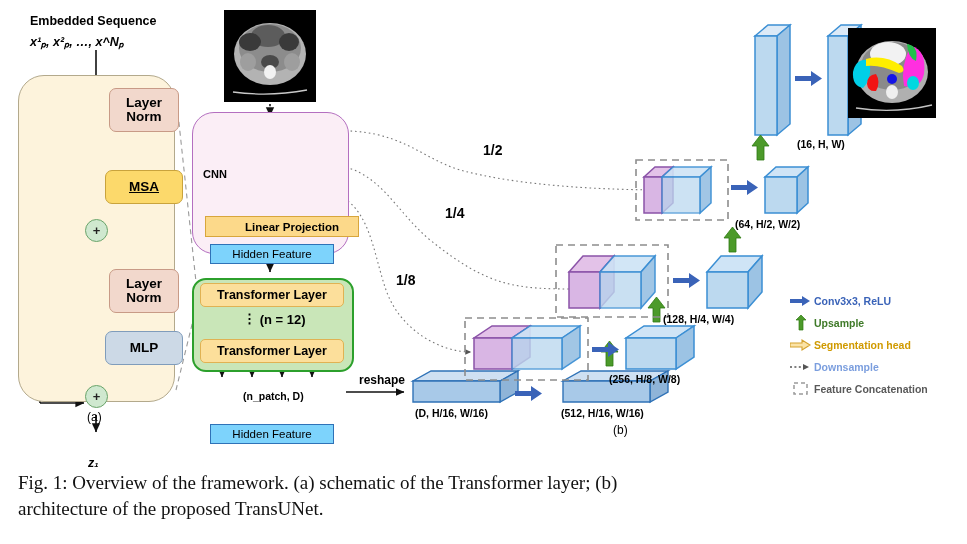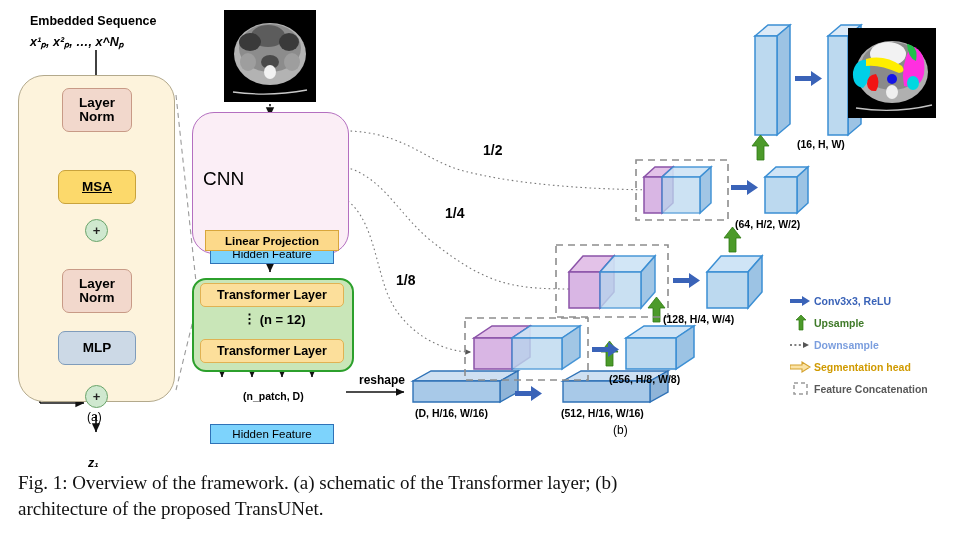--- a/index.html
+++ b/index.html
@@ -6,32 +6,32 @@
   body{width:967px;height:544px;position:relative;
        font-family:"Liberation Sans",sans-serif;color:#000;}
   .fig{position:absolute;left:0;top:0;width:967px;height:460px;}
   svg.layer{position:absolute;left:0;top:0;width:967px;height:460px;overflow:visible;}
   .abs{position:absolute;}
   
   #panel-a{left:18px;top:75px;width:155px;height:325px;
            background:#fdf3dc;border:1.5px solid #b3a98c;border-radius:26px;}
   .blk{position:absolute;display:flex;align-items:center;justify-content:center;
        text-align:center;font-weight:bold;font-size:13.5px;line-height:1.02;
-       border-radius:7px;}
+       border-radius:7px;margin-left:47px;}
   .blk.ln{background:#f2d8cc;border:1.4px solid #c89a86;}
   .blk.msa{background:#fcd96b;border:1.4px solid #c9a33c;text-decoration:underline;}
   .blk.mlp{background:#ccd9e6;border:1.4px solid #7f9cbb;}
   .plus{position:absolute;width:21px;height:21px;border-radius:50%;
         background:#cfe8cf;border:1.3px solid #6aa46a;
         display:flex;align-items:center;justify-content:center;
         font-size:13px;font-weight:bold;color:#222;}
   
   #panel-cnn{left:192px;top:112px;width:155px;height:140px;
              background:#fbeef6;border:1.5px solid #b46fc0;border-radius:22px;}
-  #cnn-label{left:203px;top:168px;font-size:19px;font-weight:normal;}
+  #cnn-label{left:203px;top:168px;font-size:11px;font-weight:bold;}
   .hf{position:absolute;background:#7dd3fc;border:1.5px solid #2f72b7;
       display:flex;align-items:center;justify-content:center;
       font-size:11.5px;font-weight:normal;color:#000;margin-top:45px;}
   .lp{position:absolute;background:#fcd98a;border:1.5px solid #d8a63c;
       display:flex;align-items:center;justify-content:center;
       font-size:11.5px;font-weight:bold;color:#000;}
   
   #panel-tf{left:192px;top:278px;width:158px;height:90px;
             background:#c9e6b8;border:2px solid #2ca02c;border-radius:14px;}
   .tlay{position:absolute;background:#fcdf9b;border:1.2px solid #e0b253;
@@ -256,21 +256,21 @@
   <div class="plus" style="left:85px;top:219px;">+</div>
   <div class="blk ln abs" style="left:62px;top:269px;width:68px;height:42px;">Layer Norm</div>
   <div class="blk mlp abs" style="left:58px;top:331px;width:76px;height:32px;">MLP</div>
   <div class="plus" style="left:85px;top:385px;">+</div>
   <div class="emb-t" style="left:88px;top:456px;font-style:italic;">z₁</div>
   <div class="panlbl" style="left:87px;top:410px;">(a)</div>
 
   <div class="abs" id="panel-cnn"></div>
   <div class="abs" id="cnn-label">CNN</div>
   <div class="hf" style="left:210px;top:199px;width:122px;height:18px;">Hidden Feature</div>
-  <div class="lp" style="left:205px;top:230px;width:132px;height:19px;">Linear Projection</div>
+  <div class="lp" style="left:205px;top:216px;width:132px;height:19px;padding-left:20px;">Linear Projection</div>
 
   <div class="abs" id="panel-tf"></div>
   <div class="tlay" style="left:200px;top:283px;width:142px;height:22px;">Transformer Layer</div>
   <div class="tlay" style="left:200px;top:339px;width:142px;height:22px;">Transformer Layer</div>
   <div class="abs" id="ndots">
     <span style="display:inline-block;transform:translateY(-1px);letter-spacing:0;">⋮</span>
     <span>(n = 12)</span>
   </div>
   <div class="hf" style="left:210px;top:379px;width:122px;height:18px;">Hidden Feature</div>
   <div class="cap" style="left:232px;top:390px;padding-left:11px;">(n_patch, D)</div>
@@ -300,37 +300,37 @@
     <div class="lgrow">
       <span class="lgicon">
         <svg width="14" height="16" viewBox="0 0 14 16">
             <polygon points="5,15 9,15 9,5 12,5 7,0 2,5 5,5" fill="#4c9a2a" stroke="#2f7a12" stroke-width="0.7"></polygon>
           </svg>
       </span>
       <span class="lgtxt" style="color:#3f7a28;">Upsample</span>
     </div>
     <div class="lgrow">
       <span class="lgicon">
+        <svg width="22" height="12" viewBox="0 0 22 12">
+            <polygon points="0,4 12,4 12,1 20,6 12,11 12,8 0,8" fill="#fbe3a6" stroke="#d4a22e" stroke-width="1.1"></polygon>
+          </svg>
+      </span>
+      <span class="lgtxt" style="color:#d09a00;">Segmentation head</span>
+    </div>
+    <div class="lgrow">
+      <span class="lgicon">
         <svg width="22" height="10" viewBox="0 0 22 10">
           <path d="M0,5 L13,5" stroke="#555" stroke-width="1.3" stroke-dasharray="2,2.4"></path>
           <polygon points="13,2 19,5 13,8" fill="#555"></polygon>
         </svg>
       </span>
       <span class="lgtxt" style="color:#7b9ede;">Downsample</span>
     </div>
     <div class="lgrow">
       <span class="lgicon">
-        <svg width="22" height="12" viewBox="0 0 22 12">
-            <polygon points="0,4 12,4 12,1 20,6 12,11 12,8 0,8" fill="#fbe3a6" stroke="#d4a22e" stroke-width="1.1"></polygon>
-          </svg>
-      </span>
-      <span class="lgtxt" style="color:#d09a00;">Segmentation head</span>
-    </div>
-    <div class="lgrow">
-      <span class="lgicon">
         <svg width="16" height="14" viewBox="0 0 16 14">
             <rect x="1" y="1" width="13" height="11" fill="none" stroke="#9a9a9a" stroke-width="1.5" stroke-dasharray="4,3"></rect>
           </svg>
       </span>
       <span class="lgtxt" style="color:#595959;">Feature Concatenation</span>
     </div>
   </div>
 </div>
 
 <div id="caption">

